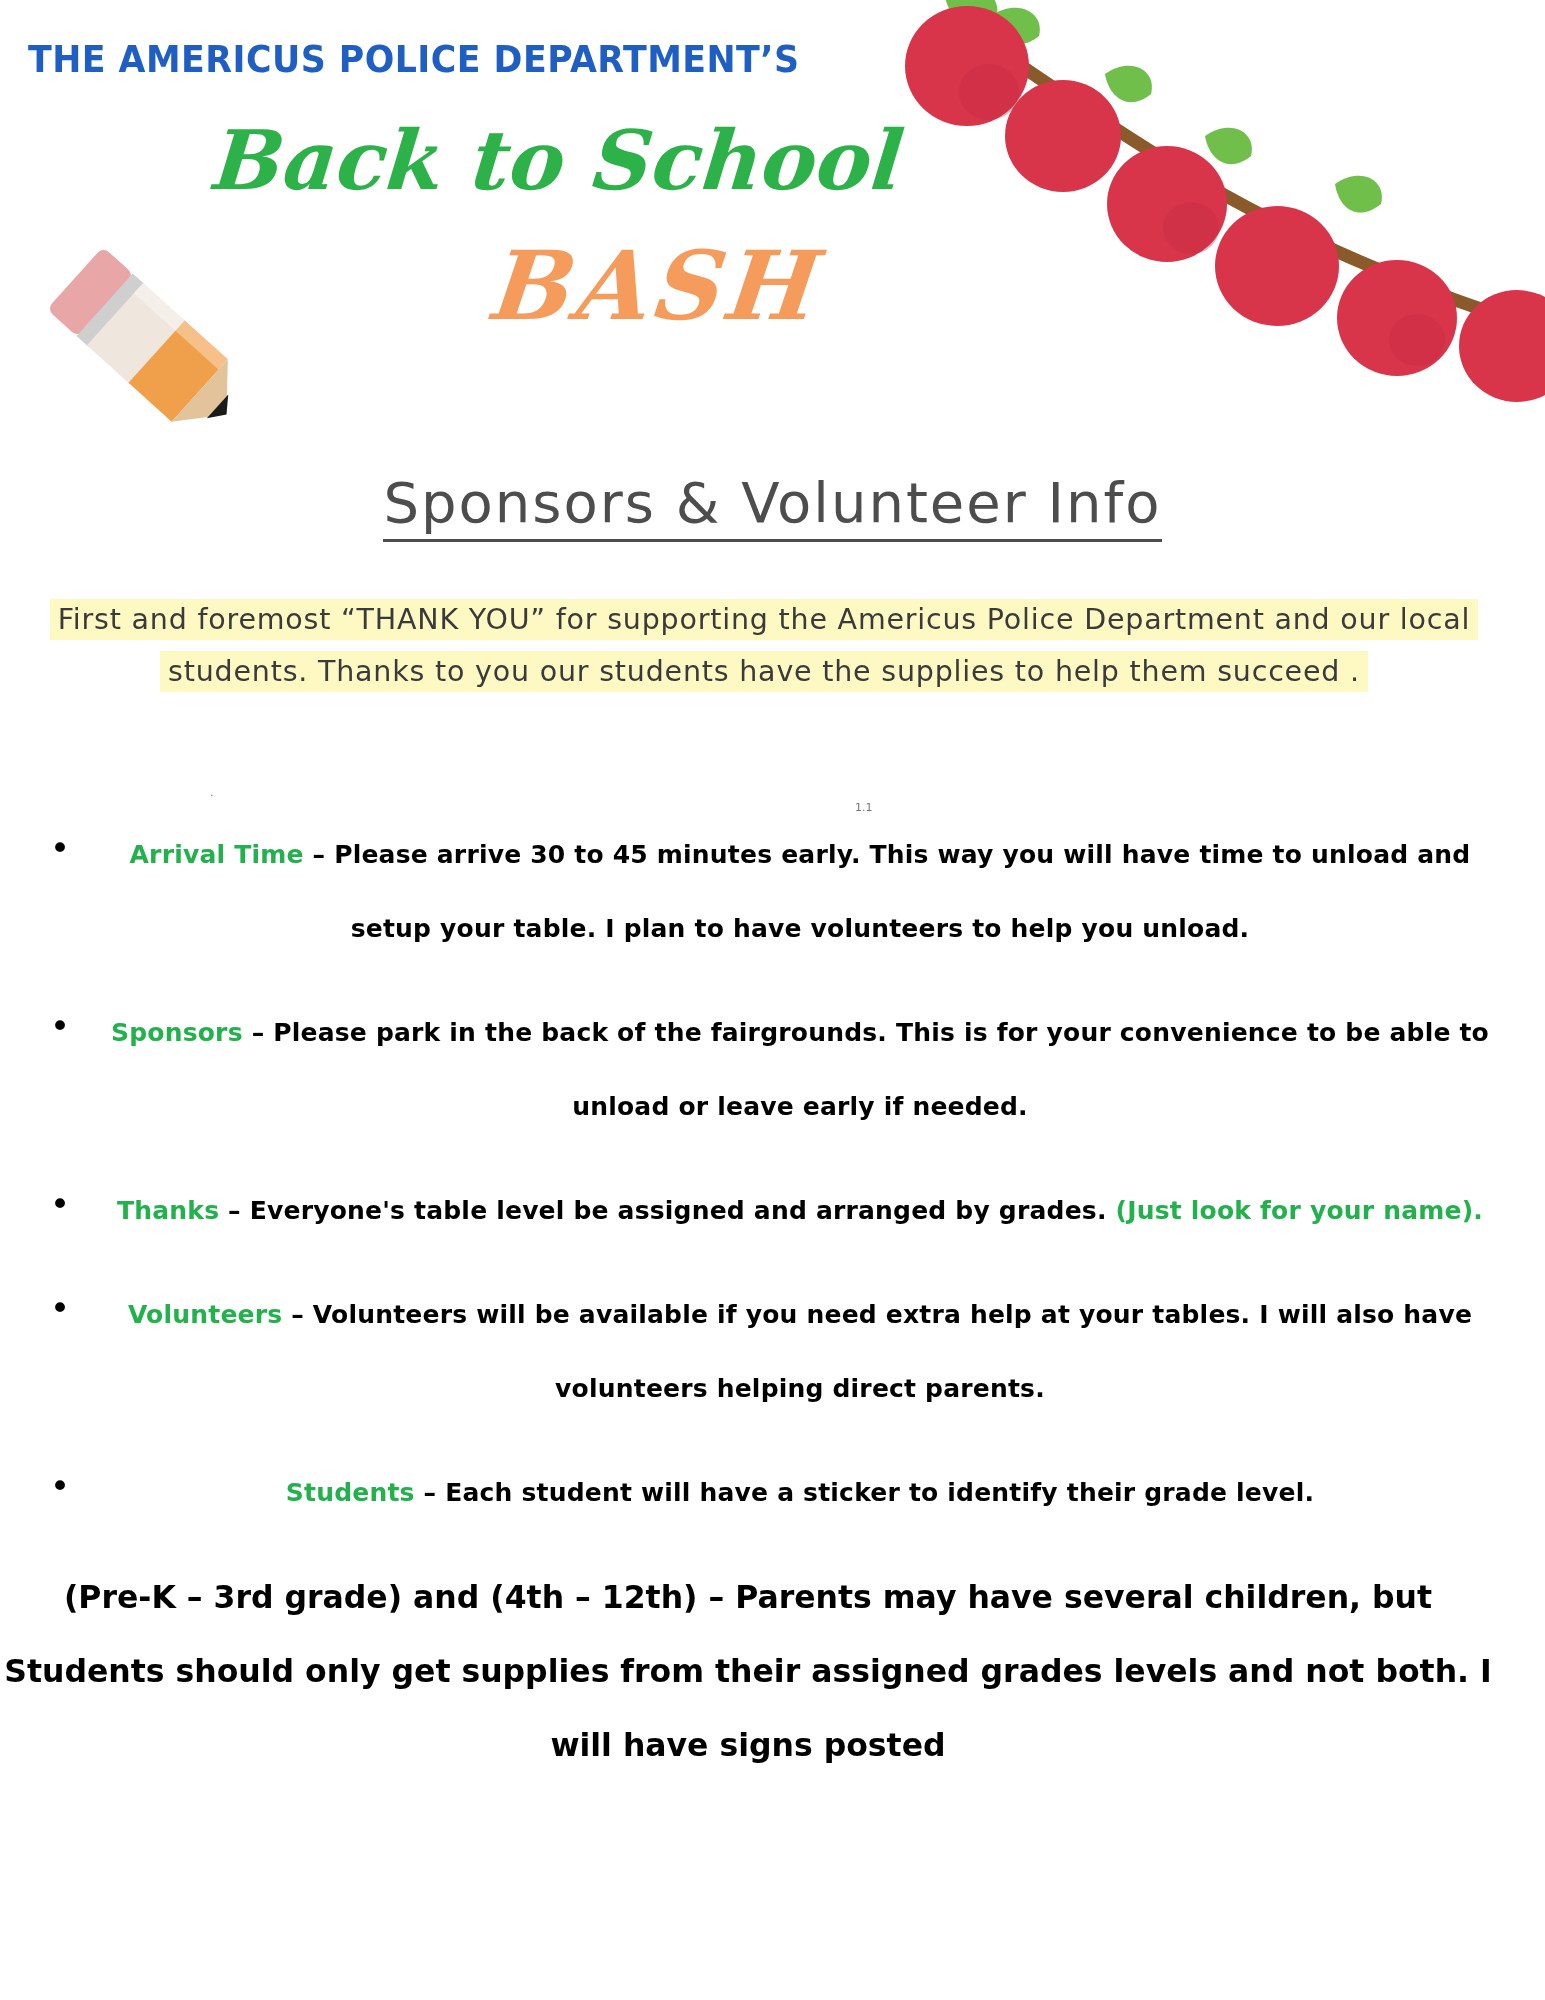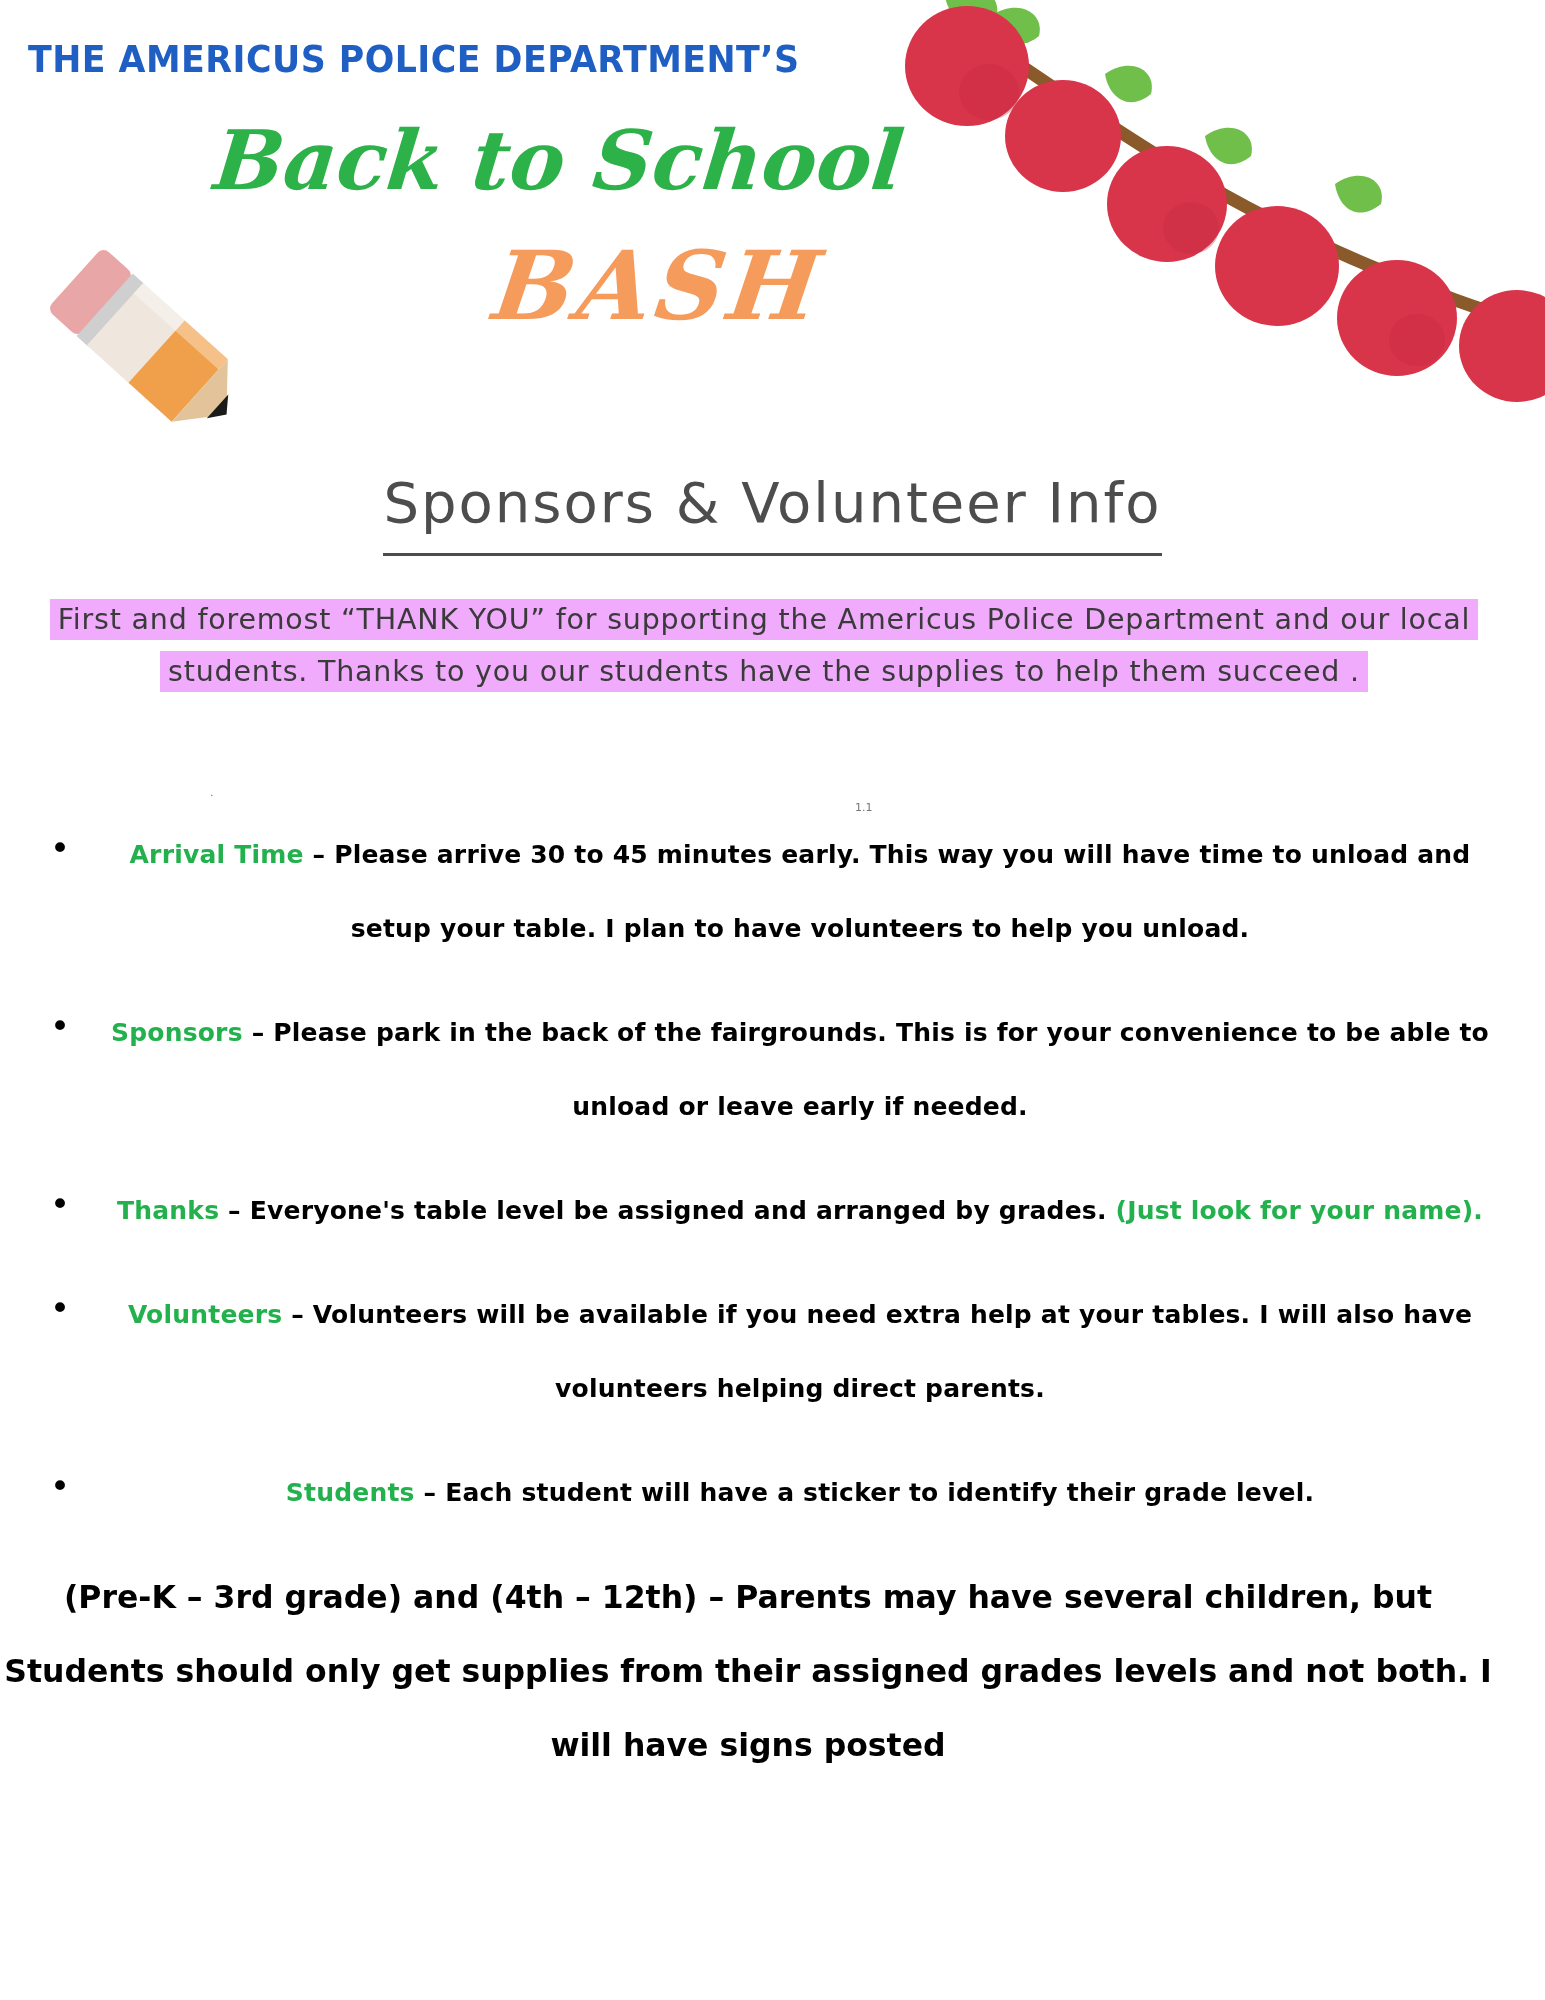--- a/index.html
+++ b/index.html
@@ -70,21 +70,21 @@
     width: 1545px;
     text-align: center;
     font-family: "DejaVu Sans", sans-serif;
     font-size: 56px;
     font-weight: 400;
     color: #4d4d4d;
     letter-spacing: 2px;
   }
   .subtitle span {
     border-bottom: 3px solid #4d4d4d;
-    padding-bottom: 18px;
+    padding-bottom: 4px;
   }
 
   
   .pencil {
     position: absolute;
     left: 30px;
     top: 240px;
     width: 240px;
     height: 215px;
   }
@@ -101,21 +101,21 @@
   
   .thanks-wrap {
     position: absolute;
     left: 44px;
     top: 594px;
     width: 1440px;
     text-align: center;
   }
   .thanks-line {
     display: inline;
-    background: #f0abfc;
+    background: #fef9c3;
     box-decoration-break: clone;
     -webkit-box-decoration-break: clone;
     font-family: "DejaVu Sans", sans-serif;
     font-size: 28.5px;
     line-height: 52px;
     color: #3a3a3a;
     letter-spacing: 0.8px;
     padding: 4px 8px;
     text-align: right;
   }

